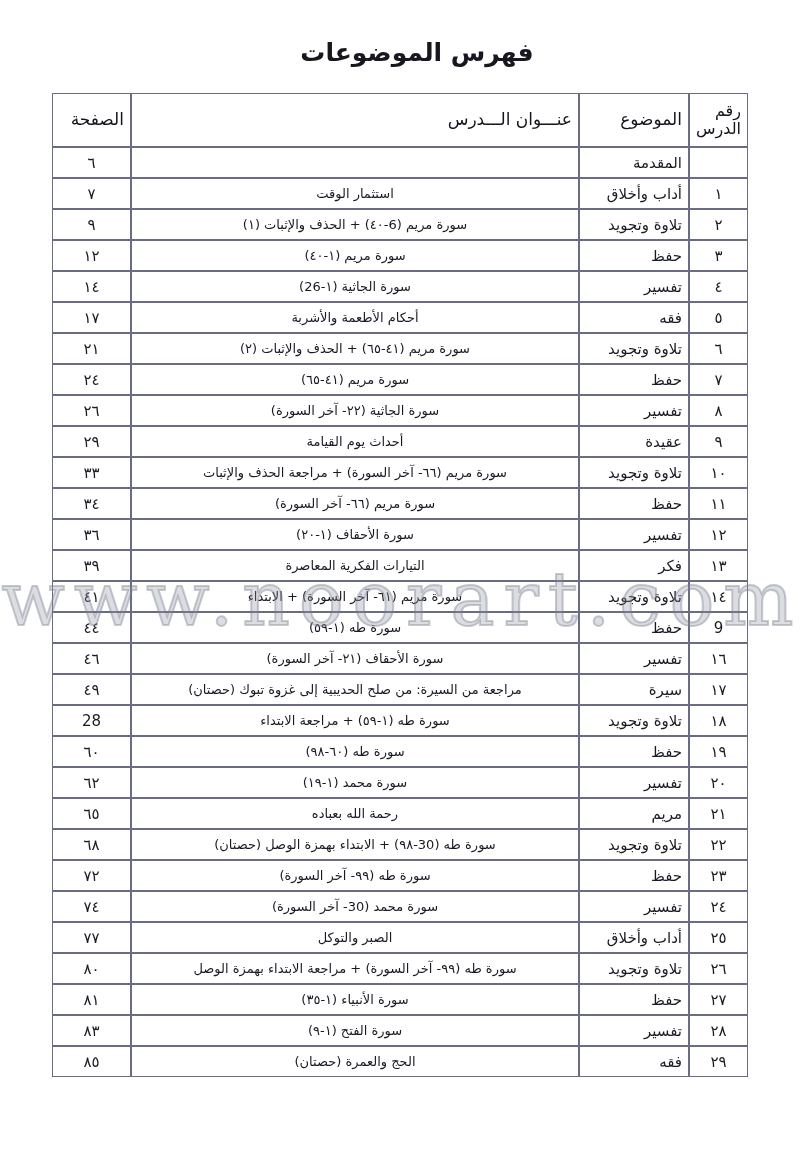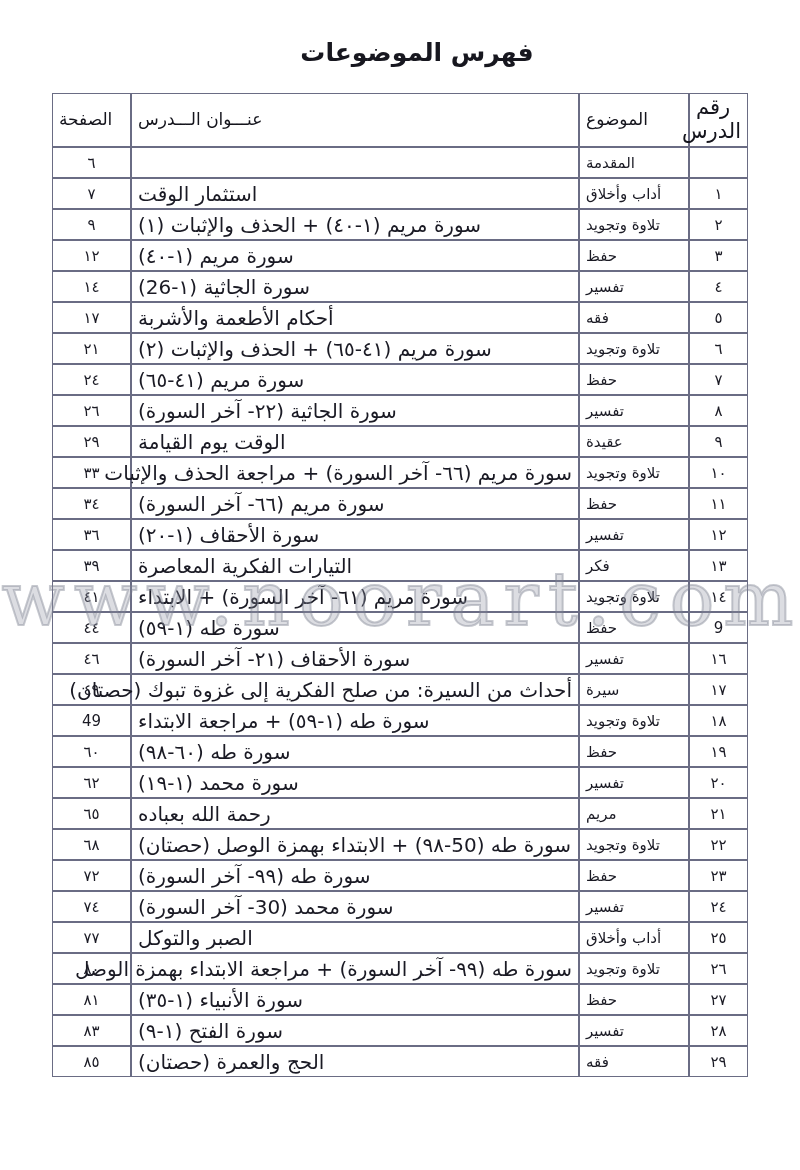--- a/index.html
+++ b/index.html
@@ -60,37 +60,37 @@
   col.c-subj  { width: 110px; }
   col.c-title { width: 448px; }
   col.c-page  { width: 79px; }
 
   
   thead th {
     background: #b6b6b6;
     background-image: linear-gradient(180deg,#c2c2c2 0%,#b4b4b4 45%,#a9a9ab 100%);
     height: 52px;
     font-size: 17px;
-    text-align: left;
+    text-align: right;
     color: #14141c;
     line-height: 1.12;
     border: 1px solid #5d6079;
   }
   th.h-title { letter-spacing: 1px; }
-  th.h-no { font-size: 21px; }
+  th.h-no { font-size: 16px; }
 
   
   tbody td {
     height: 29px;
     font-size: 15.5px;
     color: #1a1a24;
   }
   td.cell-no   { text-align: center; font-size: 15px; }
-  td.cell-subj { text-align: left; font-size: 15px; white-space: nowrap; }
-  td.cell-title{ text-align: left; font-size: 20px; white-space: nowrap; }
+  td.cell-subj { text-align: right; font-size: 15px; white-space: nowrap; }
+  td.cell-title{ text-align: center; font-size: 13px; white-space: nowrap; }
   td.cell-page { text-align: center; font-size: 15px; }
 
   
   #watermark {
     position: absolute;
     top: 556px;
     left: -4px;
     width: 812px;
     text-align: center;
     font-size: 74px;
@@ -140,21 +140,21 @@
         </tr>
         <tr>
           <td class="cell-no">١</td>
           <td class="cell-subj">أداب وأخلاق</td>
           <td class="cell-title">استثمار الوقت</td>
           <td class="cell-page">٧</td>
         </tr>
         <tr>
           <td class="cell-no">٢</td>
           <td class="cell-subj">تلاوة وتجويد</td>
-          <td class="cell-title">سورة مريم (١-٤٠) + الحذف والإثبات (١)</td>
+          <td class="cell-title">سورة مريم (6-٤٠) + الحذف والإثبات (١)</td>
           <td class="cell-page">٩</td>
         </tr>
         <tr>
           <td class="cell-no">٣</td>
           <td class="cell-subj">حفظ</td>
           <td class="cell-title">سورة مريم (١-٤٠)</td>
           <td class="cell-page">١٢</td>
         </tr>
         <tr>
           <td class="cell-no">٤</td>
@@ -182,21 +182,21 @@
         </tr>
         <tr>
           <td class="cell-no">٨</td>
           <td class="cell-subj">تفسير</td>
           <td class="cell-title">سورة الجاثية (٢٢- آخر السورة)</td>
           <td class="cell-page">٢٦</td>
         </tr>
         <tr>
           <td class="cell-no">٩</td>
           <td class="cell-subj">عقيدة</td>
-          <td class="cell-title">الوقت يوم القيامة</td>
+          <td class="cell-title">أحداث يوم القيامة</td>
           <td class="cell-page">٢٩</td>
         </tr>
         <tr>
           <td class="cell-no">١٠</td>
           <td class="cell-subj">تلاوة وتجويد</td>
           <td class="cell-title">سورة مريم (٦٦- آخر السورة) + مراجعة الحذف والإثبات</td>
           <td class="cell-page">٣٣</td>
         </tr>
         <tr>
           <td class="cell-no">١١</td>
@@ -230,28 +230,28 @@
         </tr>
         <tr>
           <td class="cell-no">١٦</td>
           <td class="cell-subj">تفسير</td>
           <td class="cell-title">سورة الأحقاف (٢١- آخر السورة)</td>
           <td class="cell-page">٤٦</td>
         </tr>
         <tr>
           <td class="cell-no">١٧</td>
           <td class="cell-subj">سيرة</td>
-          <td class="cell-title">أحداث من السيرة: من صلح الفكرية إلى غزوة تبوك (حصتان)</td>
+          <td class="cell-title">مراجعة من السيرة: من صلح الحديبية إلى غزوة تبوك (حصتان)</td>
           <td class="cell-page">٤٩</td>
         </tr>
         <tr>
           <td class="cell-no">١٨</td>
           <td class="cell-subj">تلاوة وتجويد</td>
           <td class="cell-title">سورة طه (١-٥٩) + مراجعة الابتداء</td>
-          <td class="cell-page">49</td>
+          <td class="cell-page">28</td>
         </tr>
         <tr>
           <td class="cell-no">١٩</td>
           <td class="cell-subj">حفظ</td>
           <td class="cell-title">سورة طه (٦٠-٩٨)</td>
           <td class="cell-page">٦٠</td>
         </tr>
         <tr>
           <td class="cell-no">٢٠</td>
           <td class="cell-subj">تفسير</td>
@@ -260,21 +260,21 @@
         </tr>
         <tr>
           <td class="cell-no">٢١</td>
           <td class="cell-subj">مريم</td>
           <td class="cell-title">رحمة الله بعباده</td>
           <td class="cell-page">٦٥</td>
         </tr>
         <tr>
           <td class="cell-no">٢٢</td>
           <td class="cell-subj">تلاوة وتجويد</td>
-          <td class="cell-title">سورة طه (50-٩٨) + الابتداء بهمزة الوصل (حصتان)</td>
+          <td class="cell-title">سورة طه (30-٩٨) + الابتداء بهمزة الوصل (حصتان)</td>
           <td class="cell-page">٦٨</td>
         </tr>
         <tr>
           <td class="cell-no">٢٣</td>
           <td class="cell-subj">حفظ</td>
           <td class="cell-title">سورة طه (٩٩- آخر السورة)</td>
           <td class="cell-page">٧٢</td>
         </tr>
         <tr>
           <td class="cell-no">٢٤</td>

